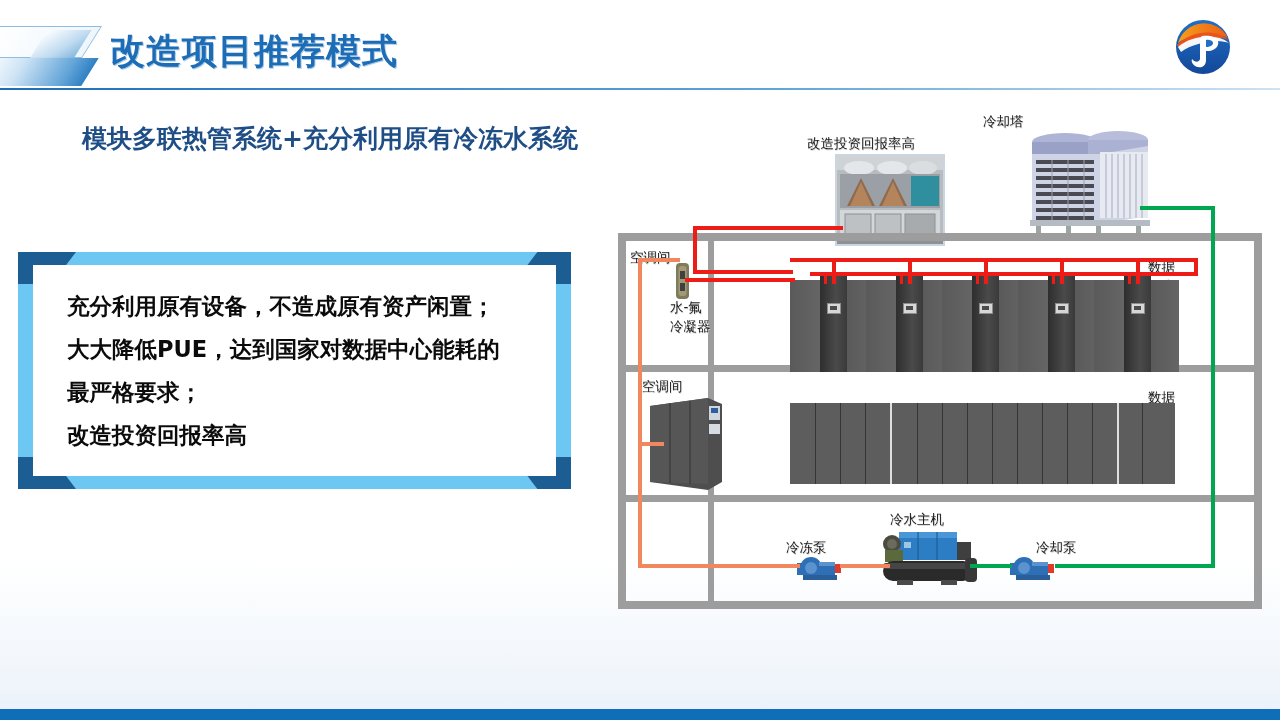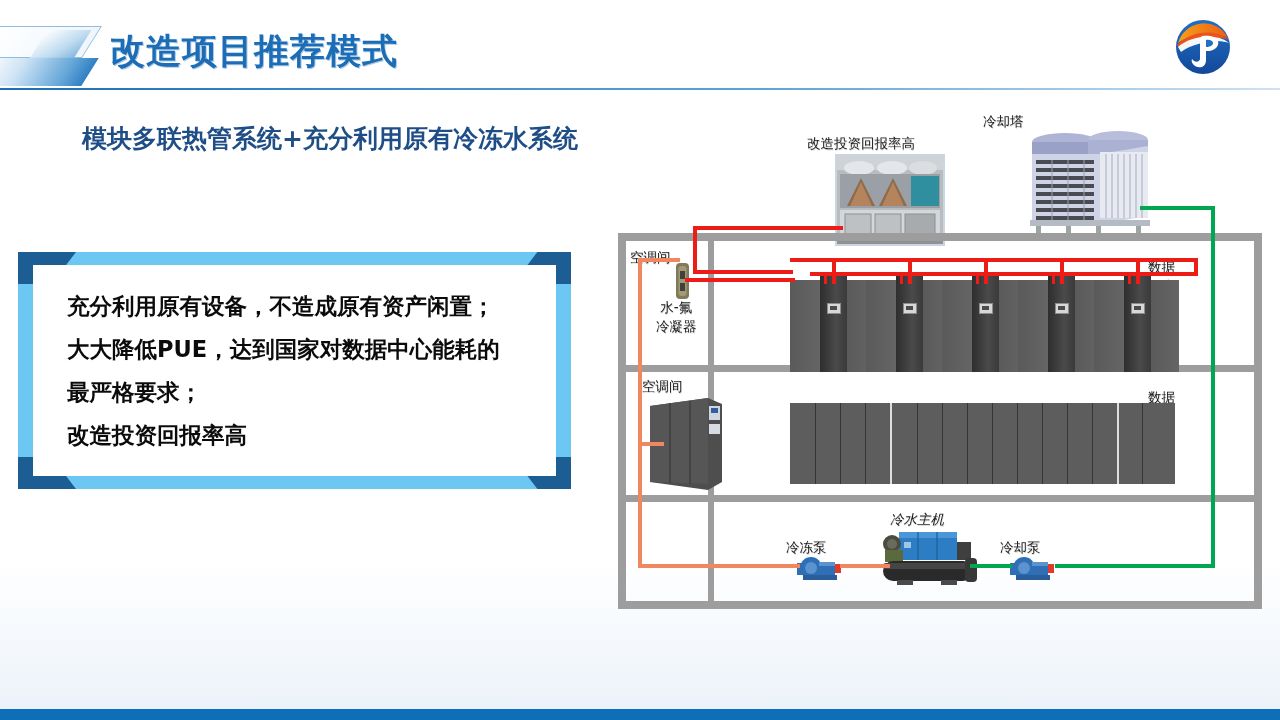--- a/index.html
+++ b/index.html
@@ -251,21 +251,21 @@
   <div class="wall" style="left:18px;top:133px;width:8px;height:376px;"></div>
   <div class="wall" style="left:654px;top:133px;width:8px;height:376px;"></div>
   <div class="wall" style="left:18px;top:501px;width:644px;height:8px;"></div>
   <div class="wall" style="left:18px;top:265px;width:644px;height:7px;"></div>
   <div class="wall" style="left:18px;top:395px;width:644px;height:7px;"></div>
   <div class="wall" style="left:108px;top:141px;width:6px;height:124px;"></div>
   <div class="wall" style="left:108px;top:272px;width:6px;height:123px;"></div>
   <div class="wall" style="left:108px;top:402px;width:6px;height:99px;"></div>
 
   <div class="lbl" style="left:30px;top:148px;">空调间</div>
-  <div class="lbl" style="left:56px;top:198px;text-align:center;">水-氟
+  <div class="lbl" style="left:70px;top:198px;text-align:left;">水-氟
 冷凝器</div>
   <div class="lbl" style="left:548px;top:158px;">数据
 机房</div>
 
   <div style="position:absolute;left:76px;top:163px;width:13px;height:36px;">
     <svg width="13" height="36" viewBox="0 0 13 36">
       <rect x="0" y="0" width="13" height="36" rx="4" fill="#7f7a5e"></rect>
       <rect x="2.5" y="3" width="8" height="30" rx="3" fill="#a39a74"></rect>
       <rect x="4" y="8" width="5" height="8" fill="#3f4040"></rect>
       <rect x="4" y="20" width="5" height="8" fill="#3f4040"></rect>
@@ -330,23 +330,23 @@
     <div class="rack-strip" style="left:177px;"></div>
       <div class="rack-strip" style="left:202px;"></div>
     <div class="rack-strip" style="left:227px;"></div>
       <div class="rack-strip" style="left:252px;"></div>
     <div class="rack-strip" style="left:277px;"></div>
       <div class="rack-strip" style="left:302px;"></div>
     <div class="rack-strip" style="left:327px;background:#ffffff;width:2px;"></div>
     <div class="rack-strip" style="left:352px;"></div>
   </div>
 
-  <div class="lbl" style="left:290px;top:410px;font-style:italic;">冷水主机</div>
+  <div class="lbl" style="left:290px;top:410px;">冷水主机</div>
   <div class="lbl" style="left:186px;top:438px;">冷冻泵</div>
-  <div class="lbl" style="left:400px;top:438px;font-family:Liberation Serif, serif;">冷却泵</div>
+  <div class="lbl" style="left:436px;top:438px;font-family:Liberation Serif, serif;">冷却泵</div>
 
   <div style="position:absolute;left:275px;top:428px;width:105px;height:60px;">
     <svg width="105" height="60" viewBox="0 0 105 60">
       <rect x="24" y="4" width="58" height="28" fill="#2C7DC4"></rect>
       <rect x="24" y="4" width="58" height="6" fill="#4A96D6"></rect>
       <g stroke="#1d5e96" stroke-width="1.2">
         <line x1="43" y1="4" x2="43" y2="32"></line>
         <line x1="62" y1="4" x2="62" y2="32"></line>
       </g>
       <rect x="29" y="14" width="7" height="6" fill="#9ec7e6"></rect>

